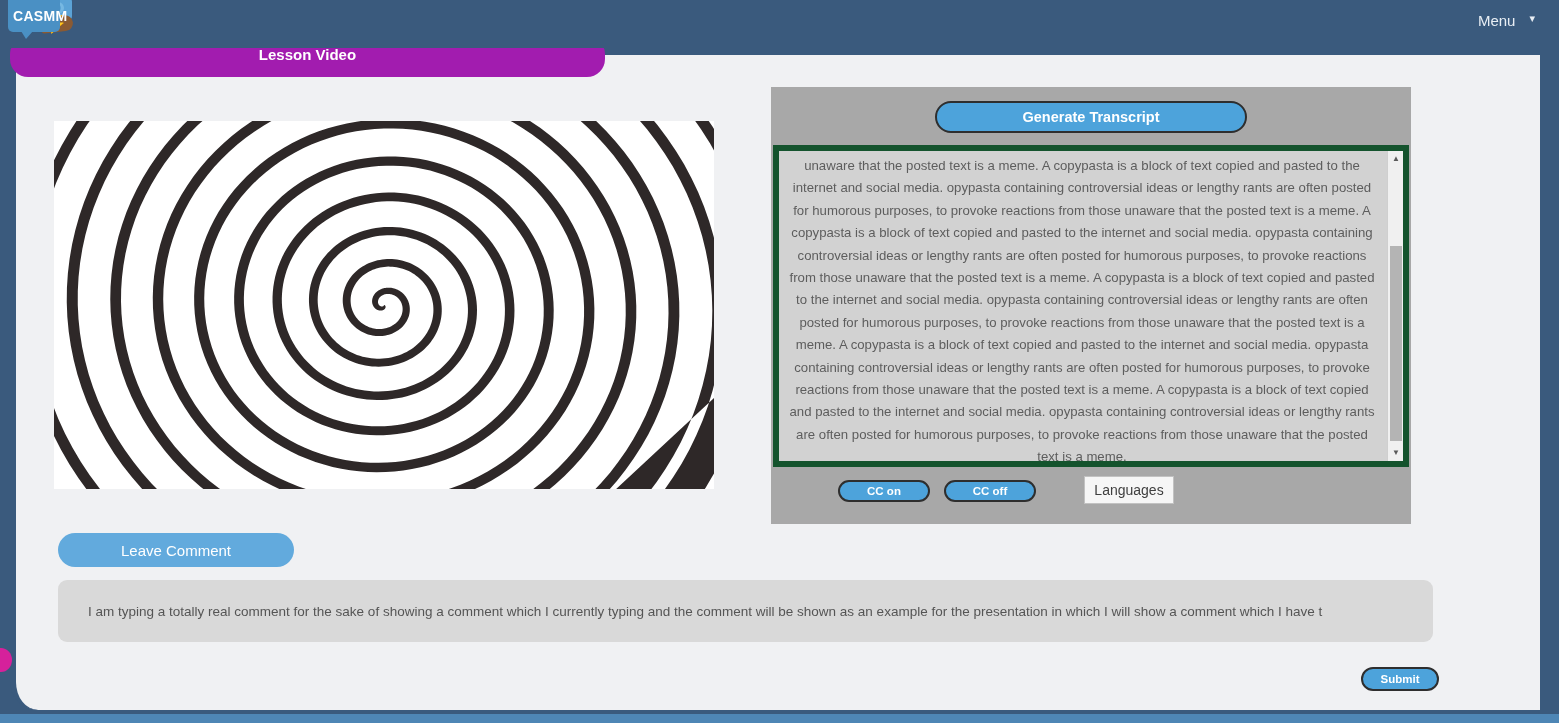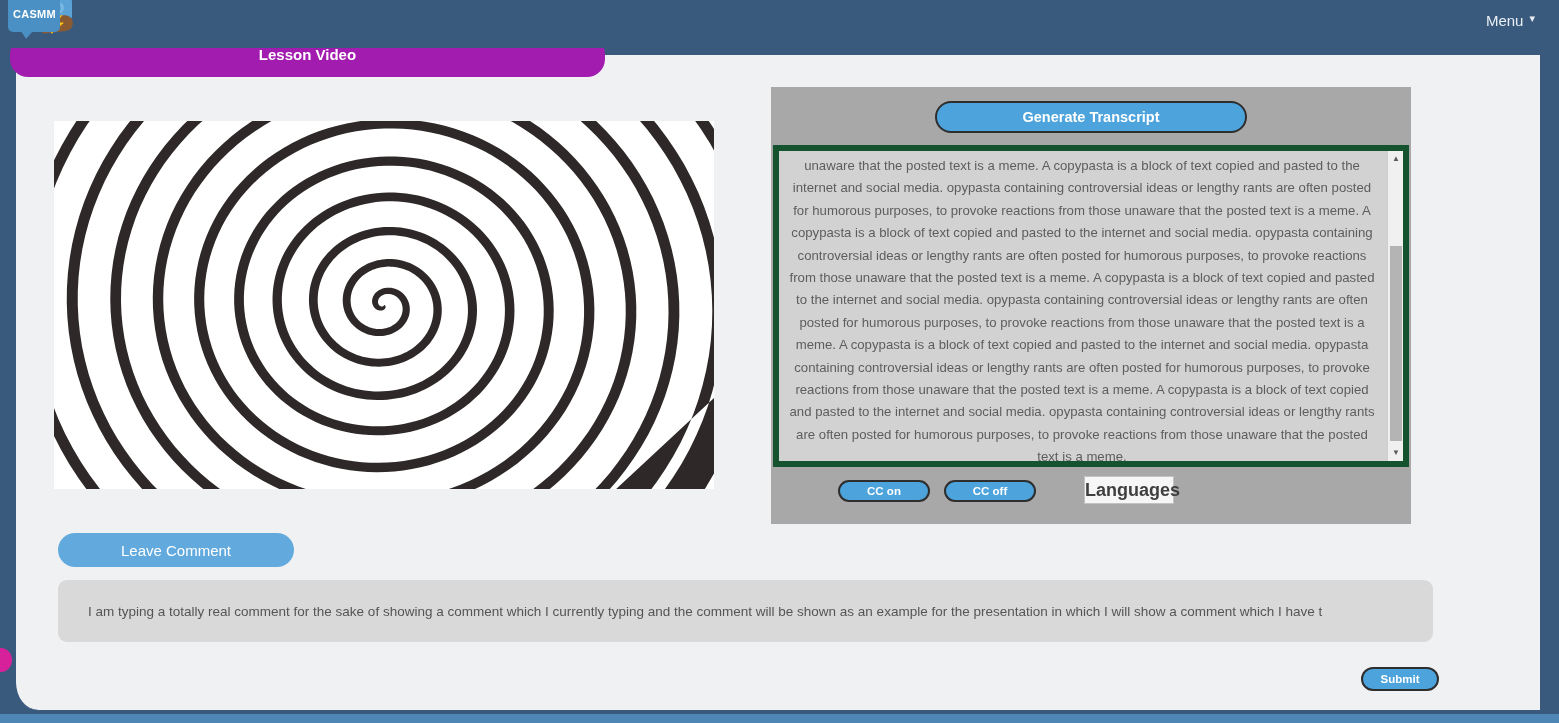--- a/index.html
+++ b/index.html
@@ -43,21 +43,21 @@
     position: absolute;
     left: 13px; bottom: -7px;
     width: 0; height: 0;
     border-left: 5px solid transparent;
     border-right: 7px solid transparent;
     border-top: 8px solid #4a90c4;
   }
   .brand-text {
     position: absolute;
     left: 5px; top: 12px;
-    font-size: 11px;
+    font-size: 14px;
     font-weight: bold;
     color: #ffffff;
     letter-spacing: .3px;
   }
   .brand-screen {
     position: absolute;
     left: 30px; top: 2px;
     width: 34px; height: 22px;
     background: #5ba3d6;
     border-radius: 4px;
@@ -83,21 +83,21 @@
     color: #f5d020;
     font-size: 17px;
     line-height: 1;
   }
   .menu {
     position: absolute;
     right: 24px; top: 12px;
     color: #e8eef4;
     font-size: 15px;
     display: flex;
-    gap: 6px;
+    gap: 14px;
     cursor: pointer;
   }
   .menu .chev { font-size: 11px; }
 
   
   .tab-lesson {
     position: absolute;
     left: 10px; top: 40px;
     width: 595px; height: 37px;
     background: #a21caf;
@@ -233,25 +233,24 @@
   }
   .cc-on  { left: 22px;  top: 12px; width: 92px; height: 22px; }
   .cc-off { left: 128px; top: 12px; width: 92px; height: 22px; }
   .languages-box {
     position: absolute;
     left: 268px; top: 8px;
     width: 90px; height: 28px;
     background: #f6f6f6;
     border: 1px solid #c2c2c2;
     color: #3f3f3f;
-    font-size: 18px;
+    font-size: 14px;
     line-height: 26px;
     text-align: center;
     cursor: pointer;
-    font-weight: bold;
   }
 
   
   .leave-comment {
     position: absolute;
     left: 42px; top: 478px;
     width: 236px; height: 34px;
     background: #62aadd;
     border: none;
     border-radius: 17px;

